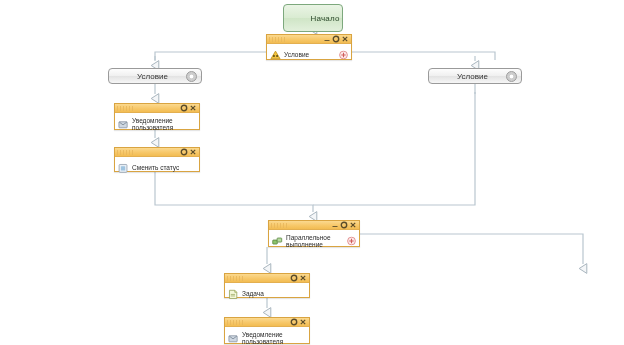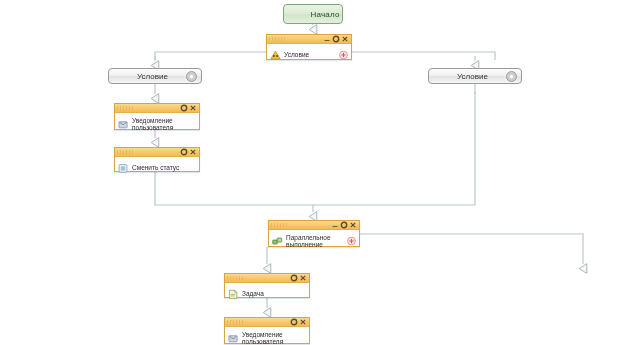--- a/index.html
+++ b/index.html
@@ -165,21 +165,21 @@
       <path d="M475,92 L475,205 L313,205"></path>
 
       <path d="M267,247 L267,252 L267,264" marker-end="url(#ah)"></path>
 
       <path d="M360,234 L583,234 L583,264" marker-end="url(#ah)"></path>
 
       <path d="M267,298 L267,308" marker-end="url(#ah)"></path>
     </g>
   </svg>
 
-  <div class="term-node" style="left:283px; top:4px; width:60px; height:20px;padding-left:24px;">
+  <div class="term-node" style="left:283px; top:4px; width:60px; height:28px;padding-left:24px;">
     <span>Начало</span>
   </div>
 
   <div class="act-node" style="left:266px; top:34px; width:86px; height:26px;">
     <div class="act-title">
       <span class="grip"></span>
       <span class="title-spacer"></span>
       <svg class="tbtn" viewBox="0 0 8 8">
         <rect x="1.5" y="5" width="5" height="1" fill="#6b5a32"></rect>
       </svg>

